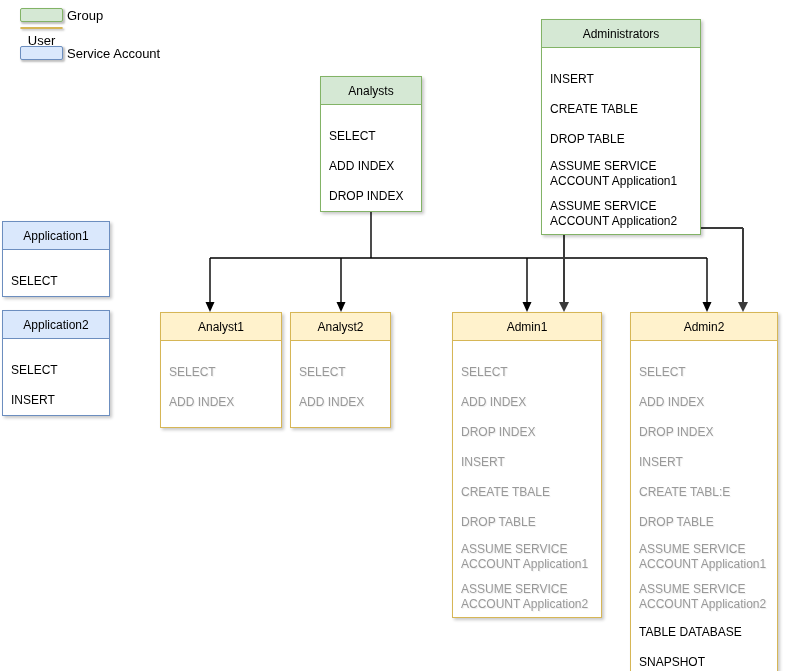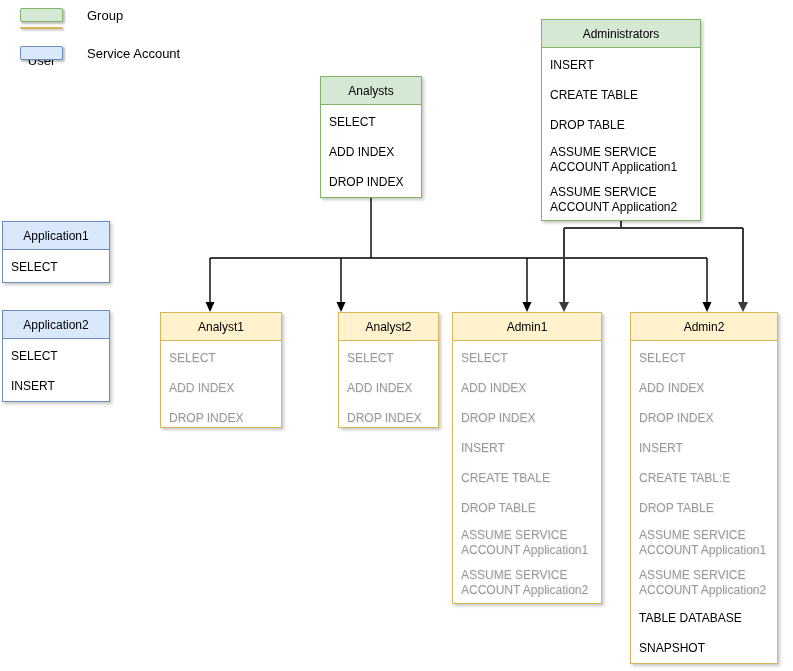--- a/index.html
+++ b/index.html
@@ -2,32 +2,32 @@
 <html><head>
 <meta charset="utf-8">
 <style>
   html,body{margin:0;padding:0;background:#ffffff;}
   #canvas{
     position:relative;width:793px;height:671px;background:#ffffff;overflow:hidden;
     font-family:"Liberation Sans", sans-serif;color:#000;
   }
   svg.connectors{position:absolute;left:0;top:0;z-index:1;}
   
-  .legend-row{position:absolute;left:20px;display:flex;align-items:center;gap:24px;height:14px;}
+  .legend-row{position:absolute;left:20px;display:flex;align-items:center;gap:4px;height:14px;}
   .legend-swatch{width:41px;height:12px;border-radius:2px;border:1px solid;box-shadow:1.5px 1.5px 2px rgba(0,0,0,.25);}
   .legend-label{font-size:13px;color:#000;white-space:nowrap;}
   .sw-group{background:#d5e8d4;border-color:#82b366;}
   .sw-user{background:#fff2cc;border-color:#d6b656;}
   .sw-service{background:#dae8fc;border-color:#6c8ebf;}
   
   .node{position:absolute;background:#ffffff;box-sizing:border-box;z-index:2;
         box-shadow:2px 2px 3px rgba(0,0,0,.22);}
   .node .hd{height:27px;display:flex;align-items:center;justify-content:center;
         font-size:12px;border-bottom:1px solid;}
-  .node .bd{padding-top:2px;}
+  .node .bd{padding-top:16px;}
   .node.green{border:1px solid #82b366;}
   .node.green .hd{background:#d5e8d4;border-color:#82b366;}
   .node.yellow{border:1px solid #d6b656;}
   .node.yellow .hd{background:#fff2cc;border-color:#d6b656;}
   .node.blue{border:1px solid #6c8ebf;}
   .node.blue .hd{background:#dae8fc;border-color:#6c8ebf;}
   .item{min-height:30px;display:flex;align-items:center;padding:0 8px;
         font-size:12px;line-height:15px;color:#000;}
   .item.tall{min-height:40px;}
   .item.muted{color:#999999;text-shadow:1px 1px 1px rgba(0,0,0,.08);}
@@ -106,21 +106,21 @@
 
   <div class="node yellow" style="left:160px;top:312px;width:122px;height:116px;overflow:hidden;">
     <div class="hd">Analyst1</div>
     <div class="bd">
       <div class="item muted">SELECT</div>
       <div class="item muted">ADD INDEX</div>
       <div class="item muted">DROP INDEX</div>
     </div>
   </div>
 
-  <div class="node yellow" style="left:290px;top:312px;width:101px;height:116px;overflow:hidden;margin-left:48px;">
+  <div class="node yellow" style="left:290px;top:312px;width:101px;height:116px;overflow:hidden;">
     <div class="hd">Analyst2</div>
     <div class="bd">
       <div class="item muted">SELECT</div>
       <div class="item muted">ADD INDEX</div>
       <div class="item muted">DROP INDEX</div>
     </div>
   </div>
 
   <div class="node yellow" style="left:452px;top:312px;width:150px;">
     <div class="hd">Admin1</div>

